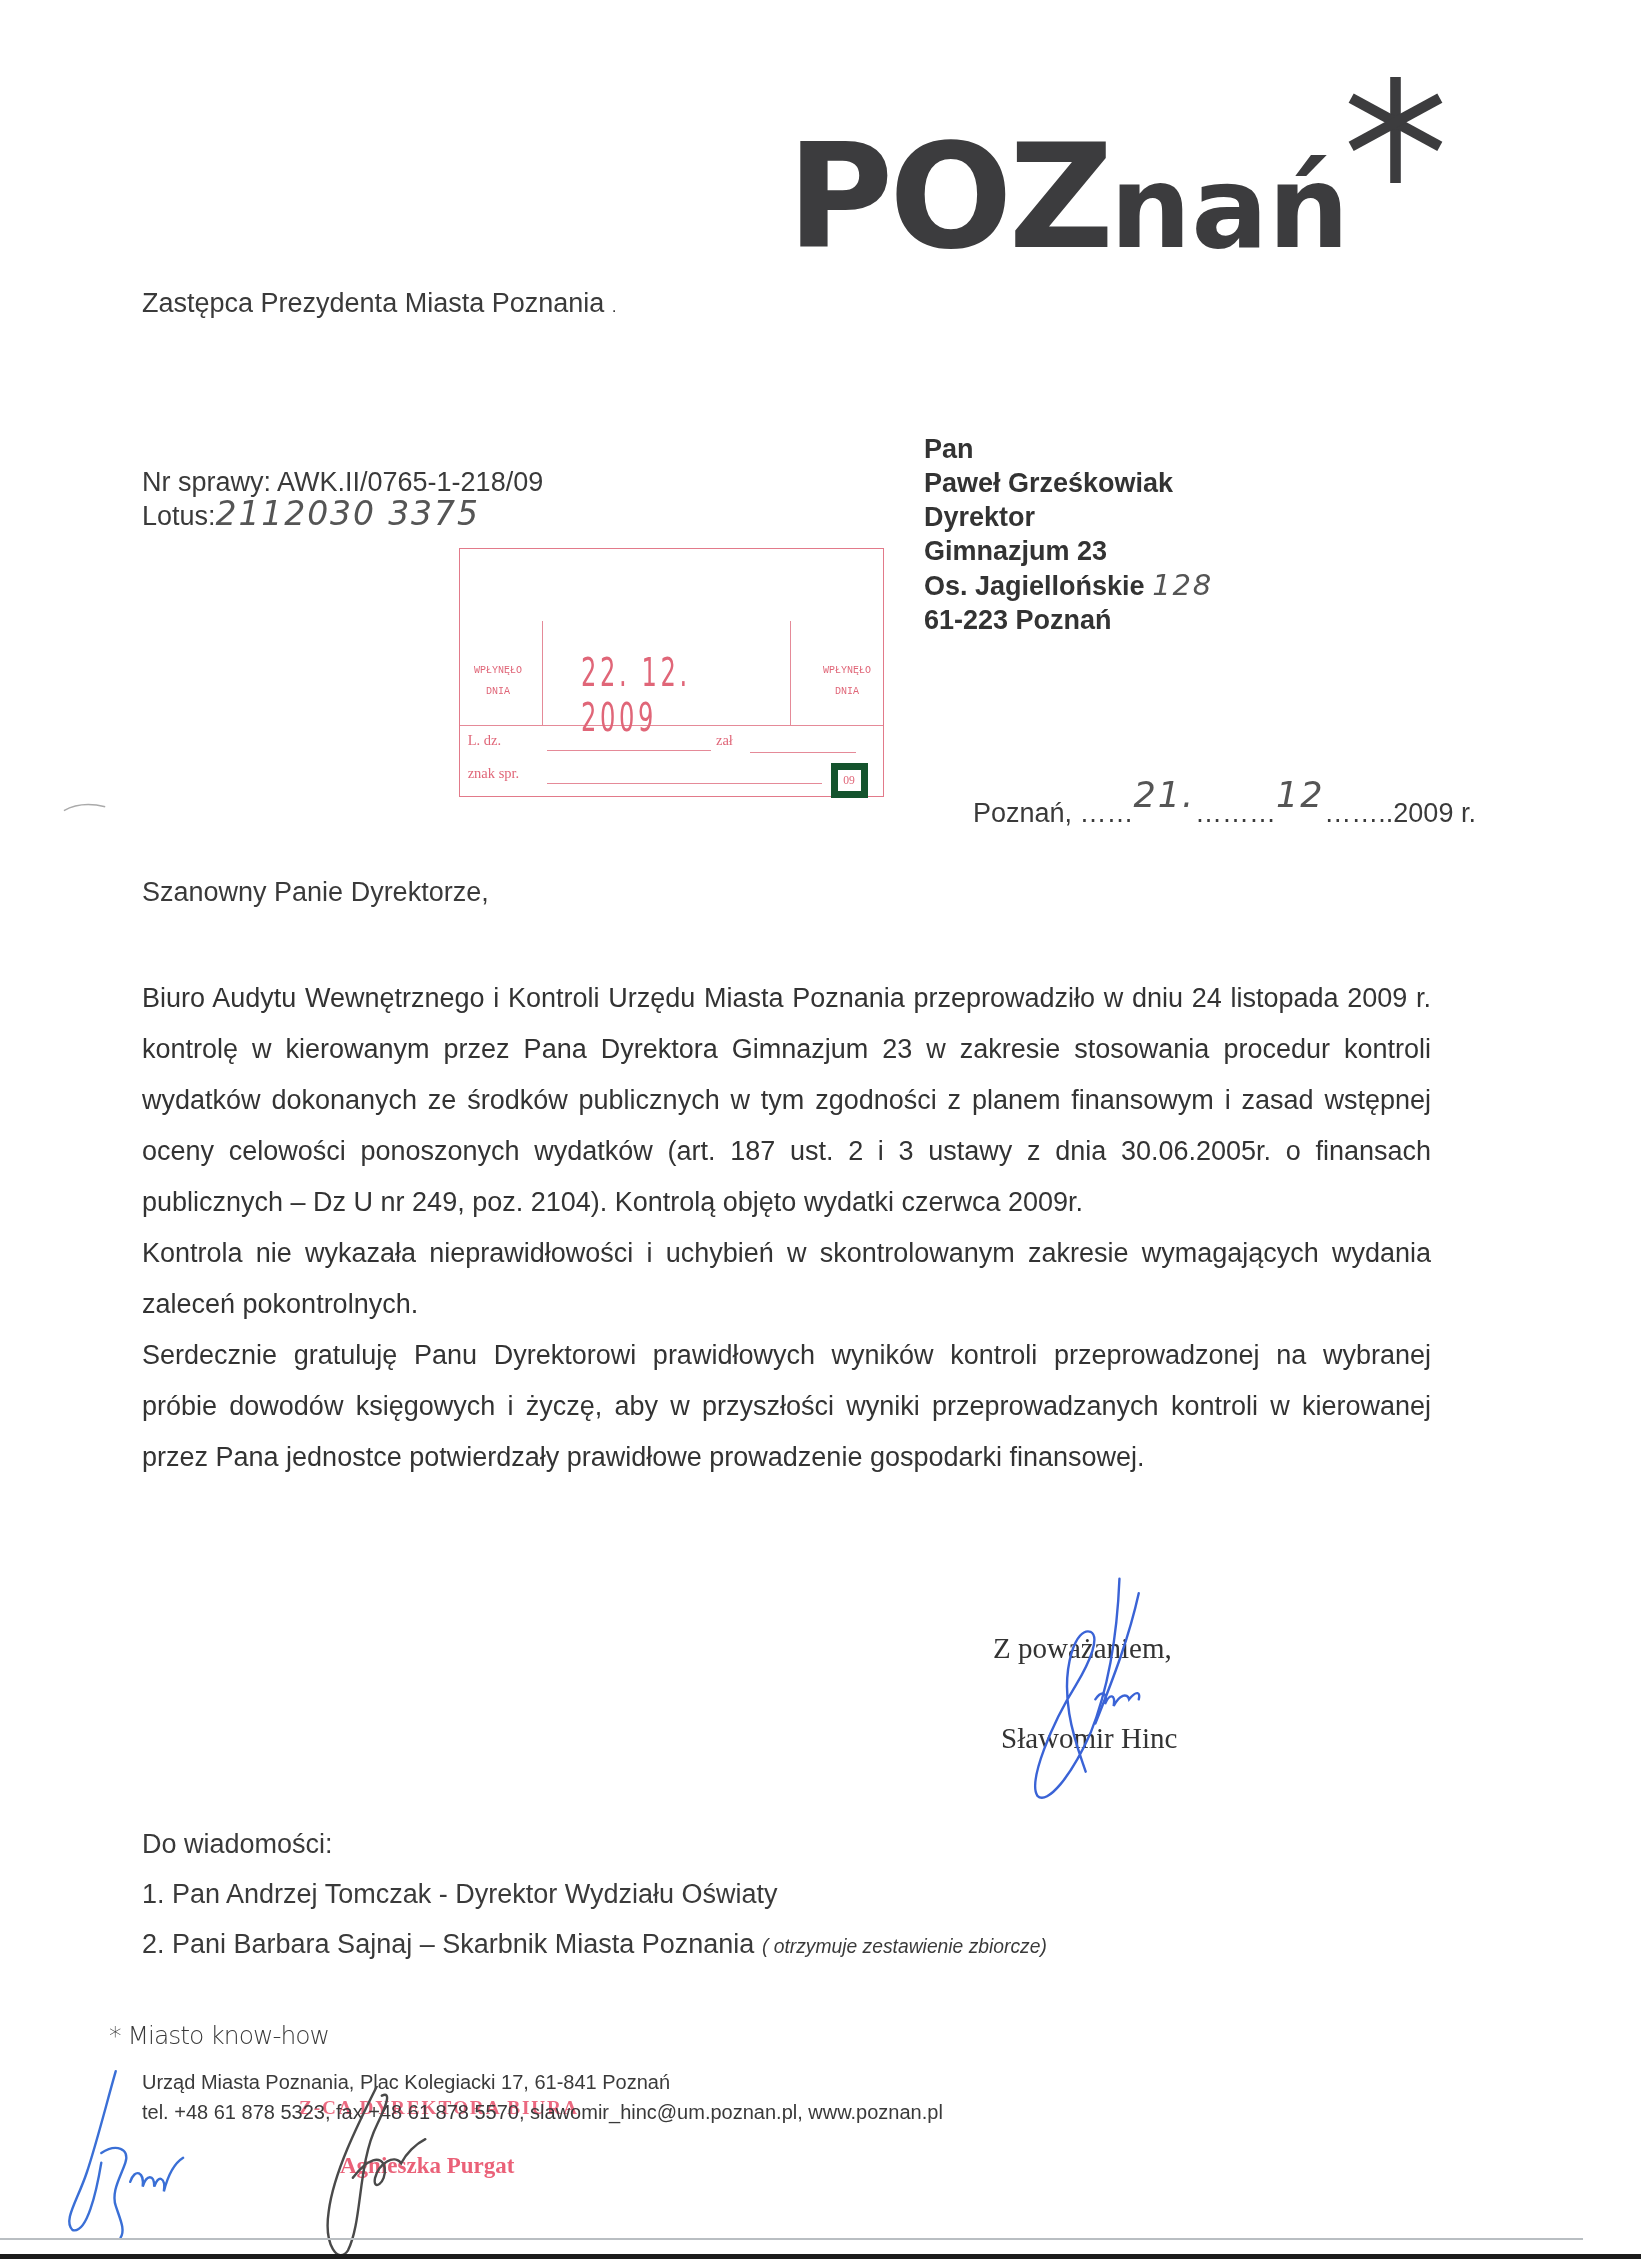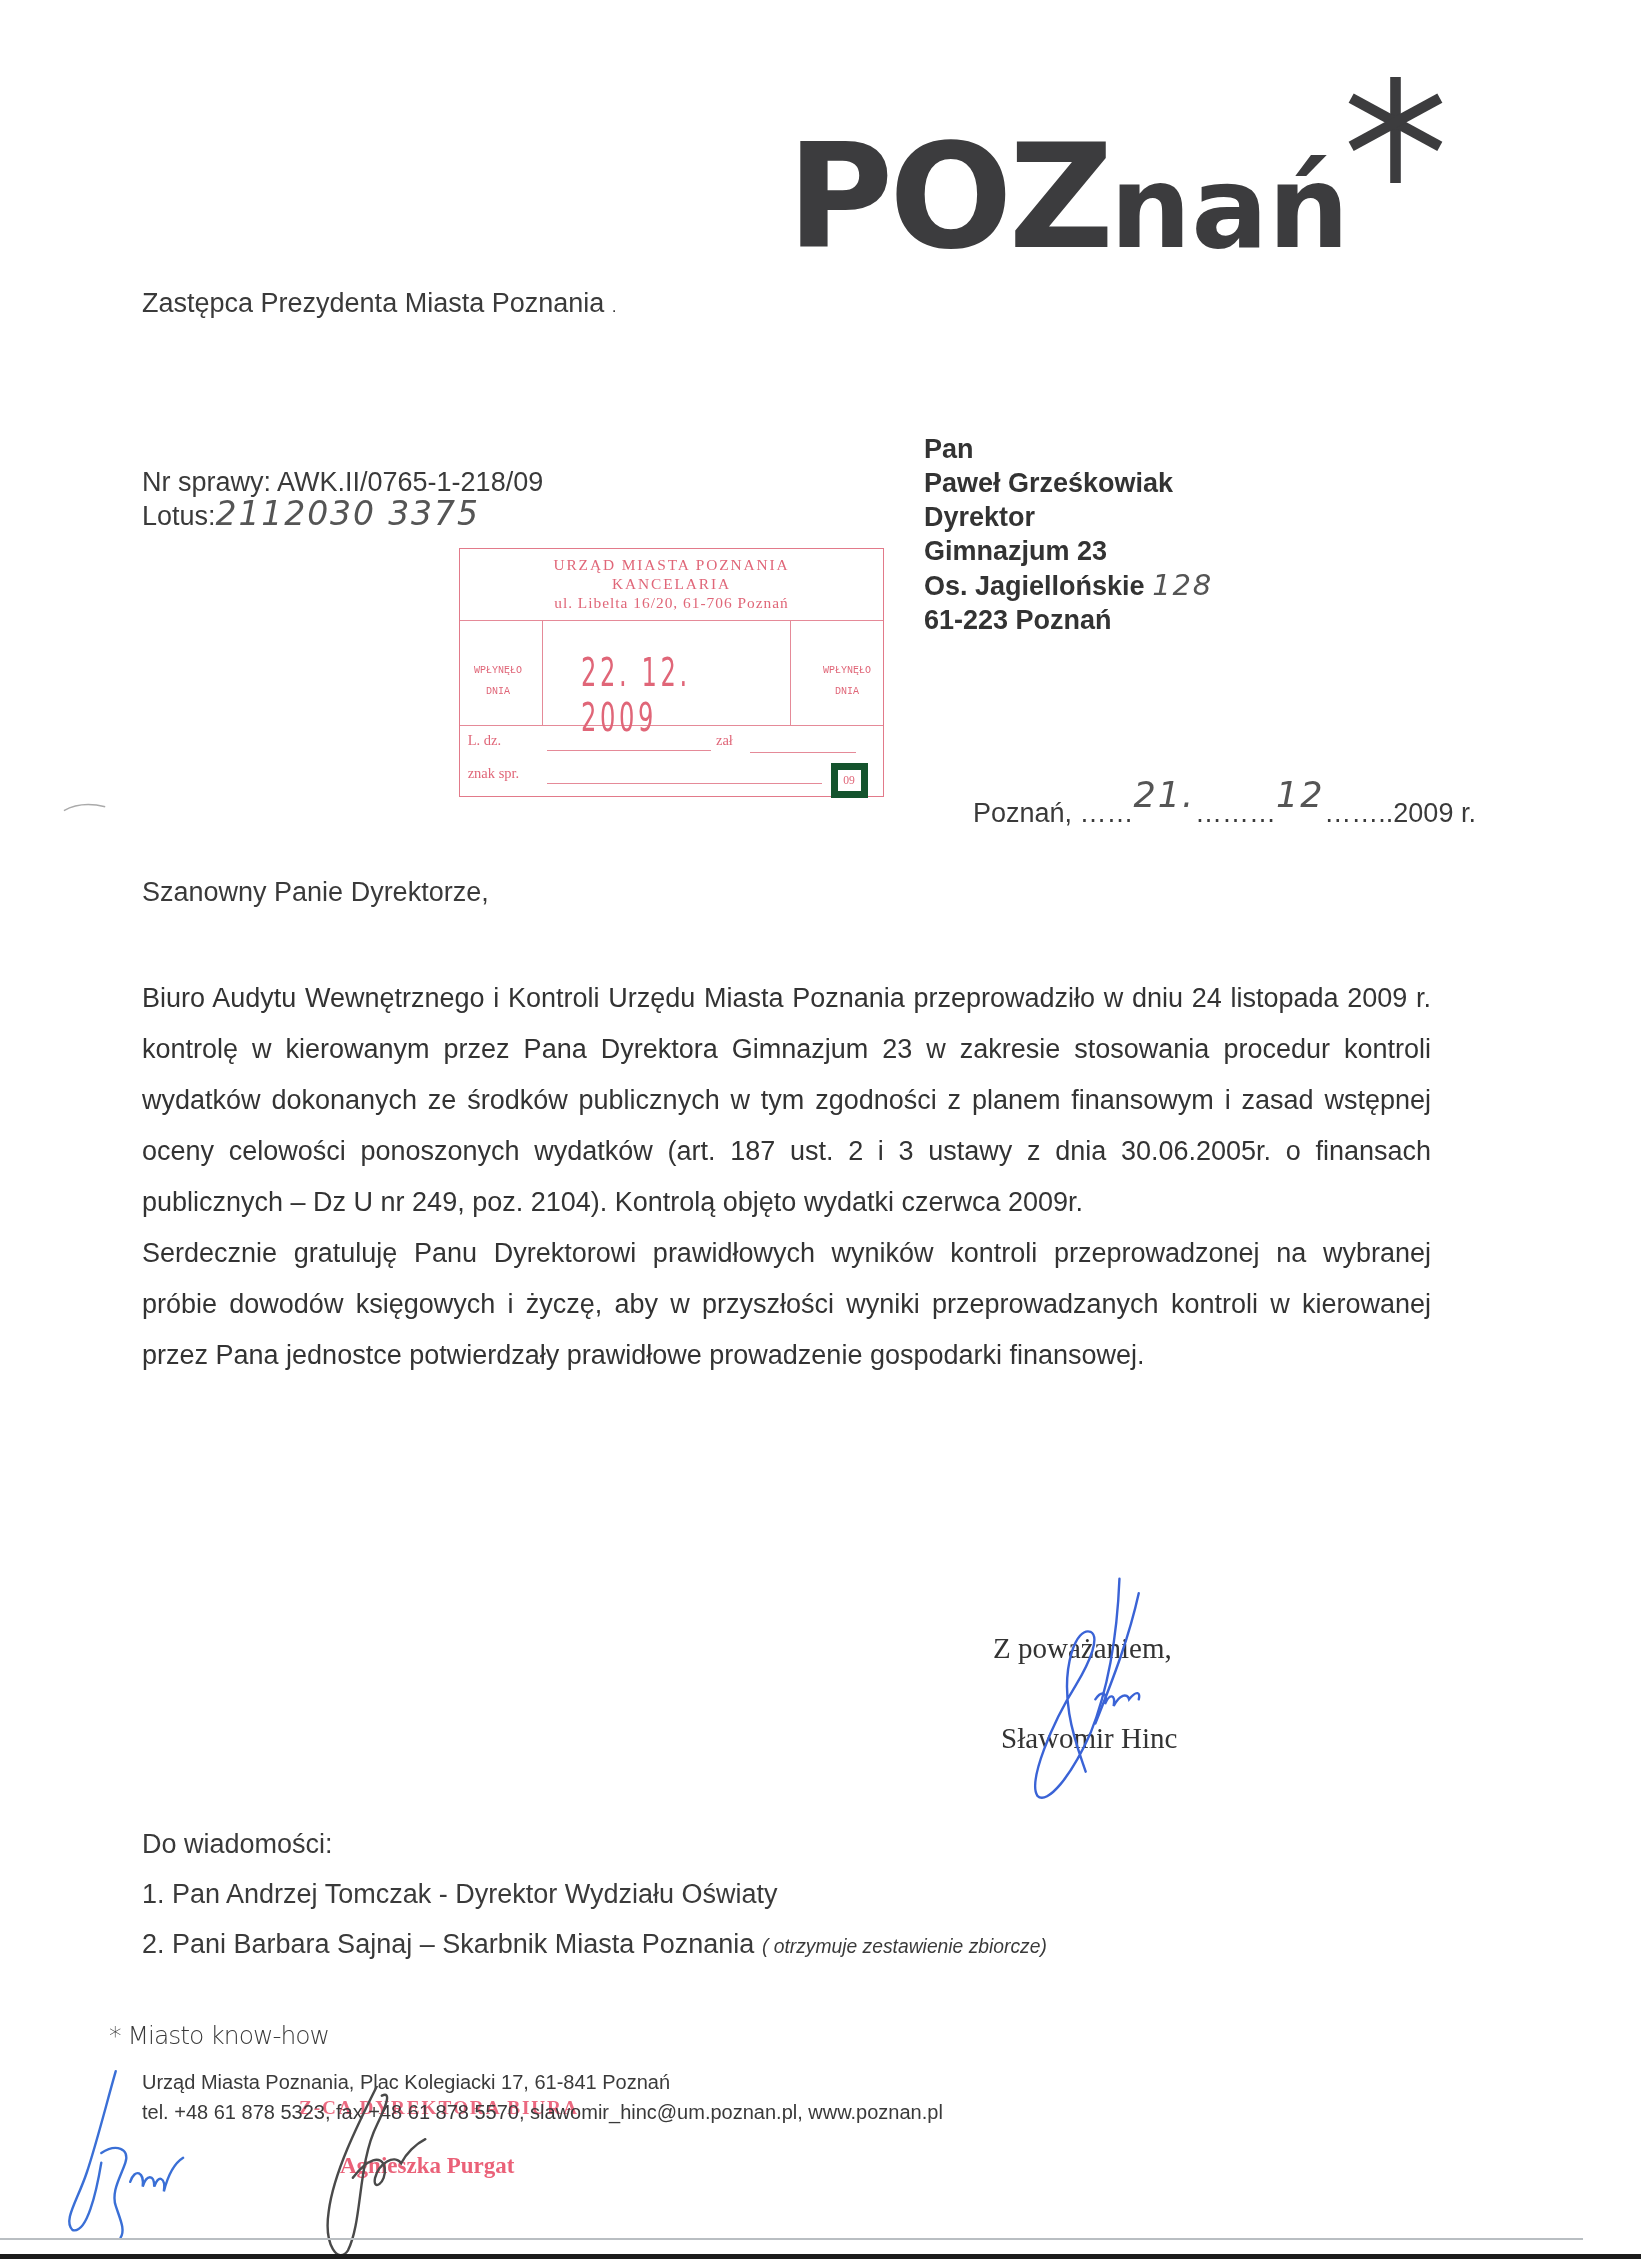--- a/index.html
+++ b/index.html
@@ -86,25 +86,20 @@
     <line x1="4" y1="72" x2="96" y2="22"></line>
   </g>
 </svg>
 
 <div class="abs sender-title"><span>Zastępca Prezydenta Miasta Poznania</span> <span style="font-size:17.4px">.</span></div>
 
 <div class="abs case-no"><span>Nr sprawy:</span> <span>AWK.II/0765-1-218/09</span></div>
 <div class="abs lotus"><span>Lotus:</span><span class="hand">2112030 3375</span></div>
 
 <div class="abs stamp">
-  <div class="top">
-    <div>URZĄD MIASTA POZNANIA</div>
-    <div>KANCELARIA</div>
-    <div style="letter-spacing:1px">ul. Libelta 16/20, 61-706 Poznań</div>
-  </div>
   <div class="mid">
     <div class="lbl left">WPŁYNĘŁO DNIA</div>
     <div class="vline" style="left:82px"></div>
     <div class="date">22. 12. 2009</div>
     <div class="vline" style="left:330px"></div>
     <div class="lbl right">WPŁYNĘŁO DNIA</div>
   </div>
   <div class="row" style="top:183px">L. dz.</div>
   <div class="uline" style="left:87px; width:164px; top:201px"></div>
   <div class="row" style="left:256px; top:183px">zał</div>
@@ -128,20 +123,21 @@
   </svg>
 
 <div class="abs place-date">
   <span>Poznań,</span>
   <span>……</span><span class="hand">21.</span><span>………</span><span class="hand">12</span><span>……..</span><span>2009 r.</span>
 </div>
 
 <div class="abs salutation">Szanowny Panie Dyrektorze,</div>
 <div class="abs body-text">
   <p>Biuro Audytu Wewnętrznego i Kontroli Urzędu Miasta Poznania przeprowadziło w dniu 24 listopada 2009 r. kontrolę w kierowanym przez Pana Dyrektora Gimnazjum 23 w zakresie stosowania procedur kontroli wydatków dokonanych ze środków publicznych w tym zgodności z planem finansowym i zasad wstępnej oceny celowości ponoszonych wydatków (art. 187 ust. 2 i 3 ustawy z dnia 30.06.2005r. o finansach publicznych – Dz U nr 249, poz. 2104). Kontrolą objęto wydatki czerwca 2009r.</p>
+  <p>Kontrola nie wykazała nieprawidłowości i uchybień w skontrolowanym zakresie wymagających wydania zaleceń pokontrolnych.</p>
   <p>Serdecznie gratuluję Panu Dyrektorowi prawidłowych wyników kontroli przeprowadzonej na wybranej próbie dowodów księgowych i życzę, aby w przyszłości wyniki przeprowadzanych kontroli w kierowanej przez Pana jednostce potwierdzały prawidłowe prowadzenie gospodarki finansowej.</p>
 </div>
 
 <div class="abs closing">Z poważaniem,</div>
 <div class="abs signer">Sławomir Hinc</div>
 <svg class="abs signature1" viewBox="0 0 200 260">
   <g fill="none" stroke="#3a63d6" stroke-width="2.5" stroke-linecap="round">
     <path d="M130 10 C128 60 120 120 100 170 C80 215 55 245 45 235 C35 220 60 160 85 120 C100 95 110 70 100 65 C85 60 70 100 78 150 C82 175 90 195 95 210"></path>
     <path d="M150 25 C140 70 125 110 105 160"></path>
     <path d="M105 135 C112 125 118 128 115 140 C120 128 126 130 124 142 C130 130 138 128 140 135 C148 125 152 128 150 135"></path>

